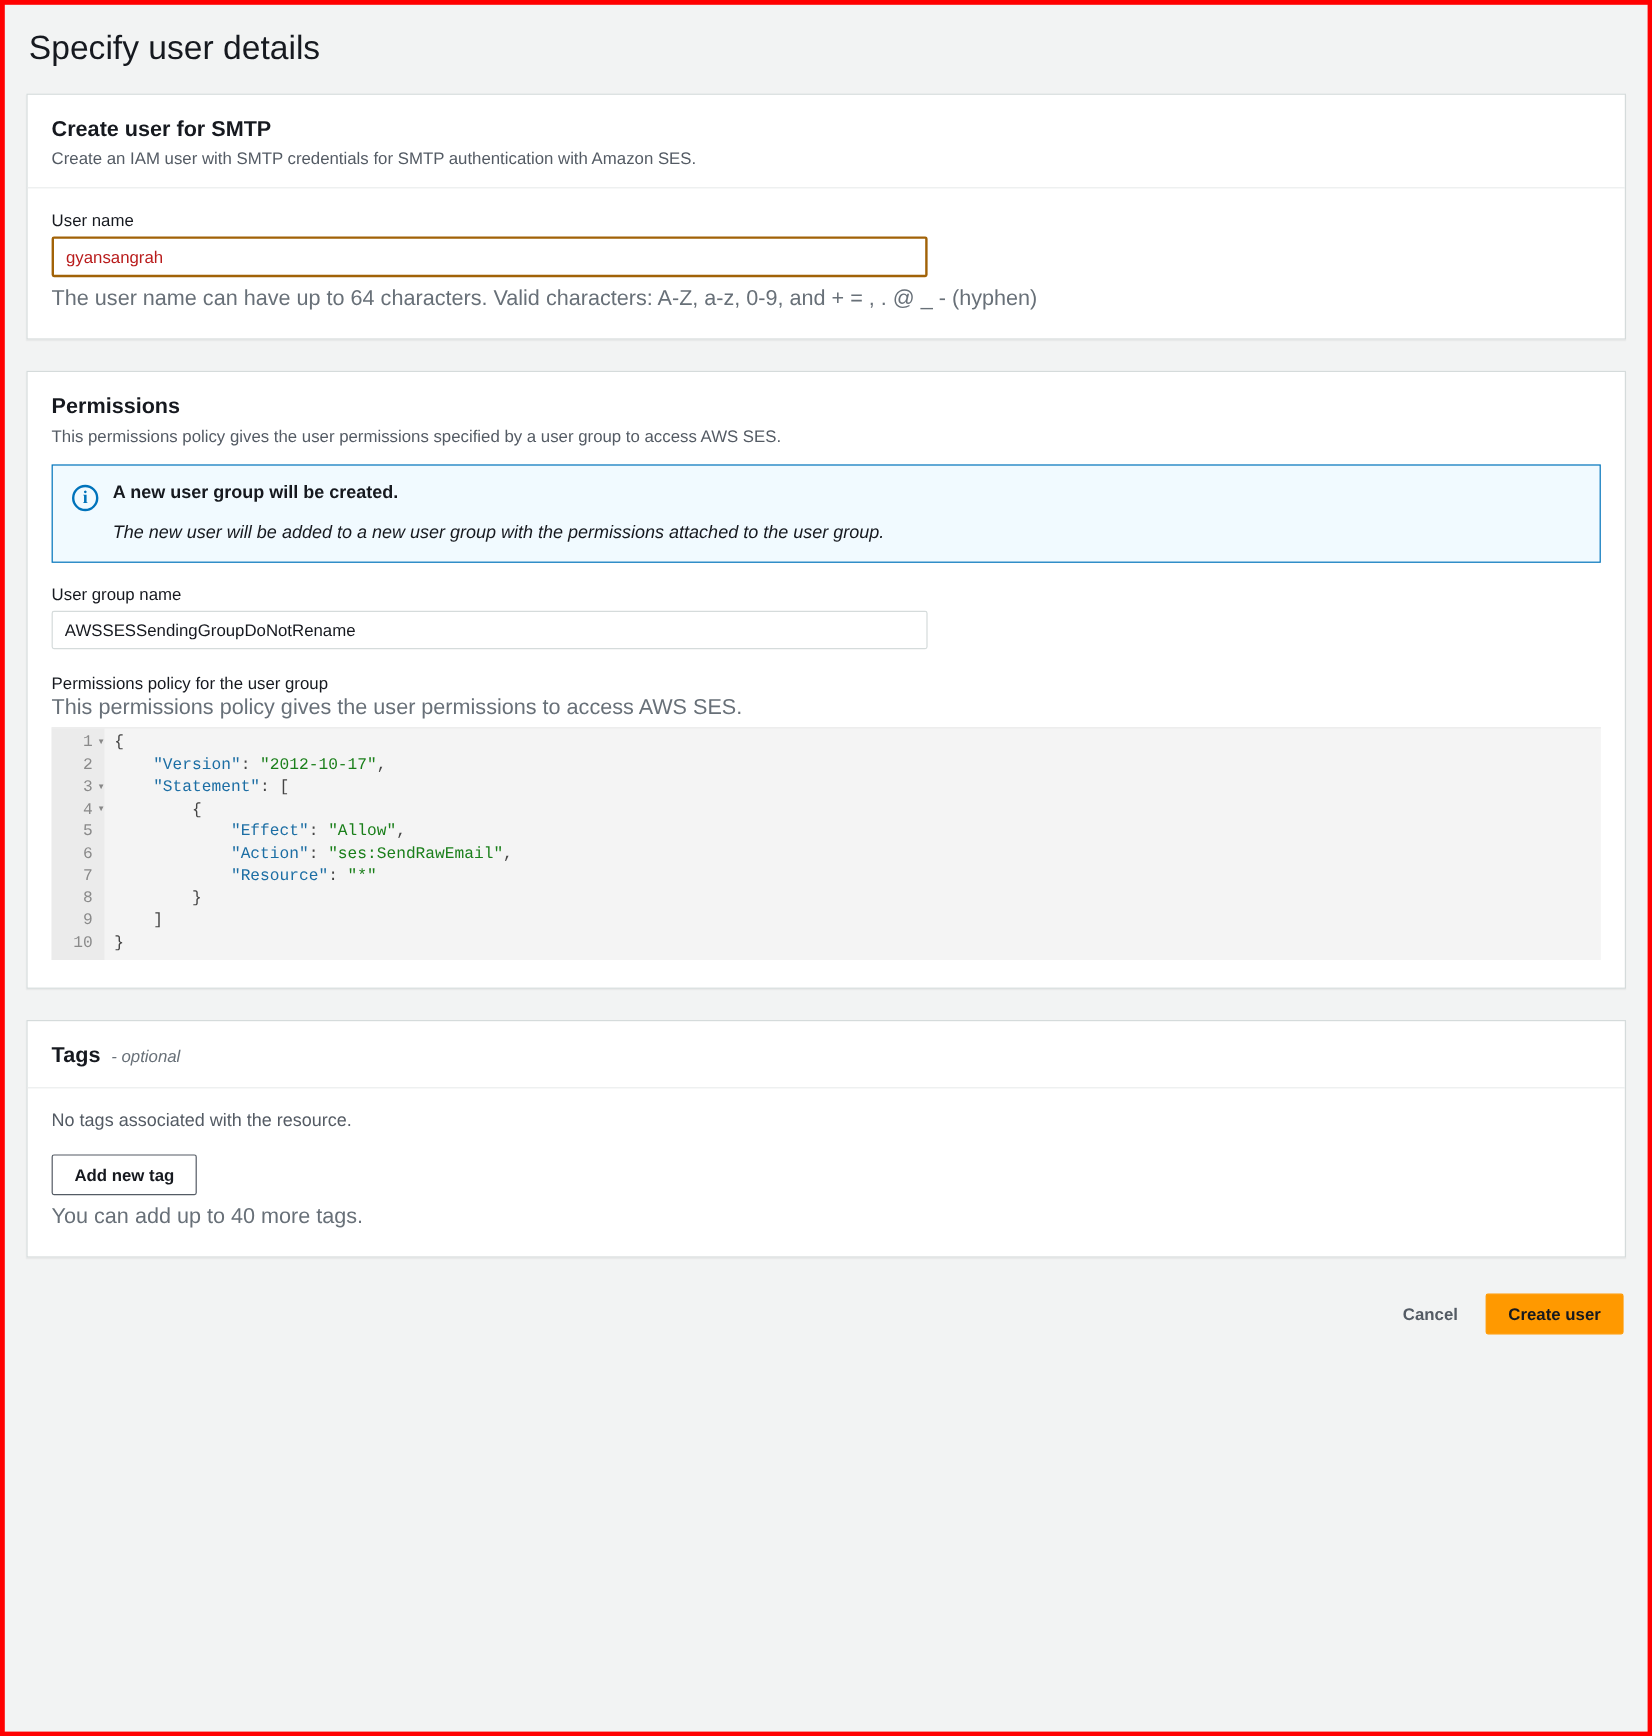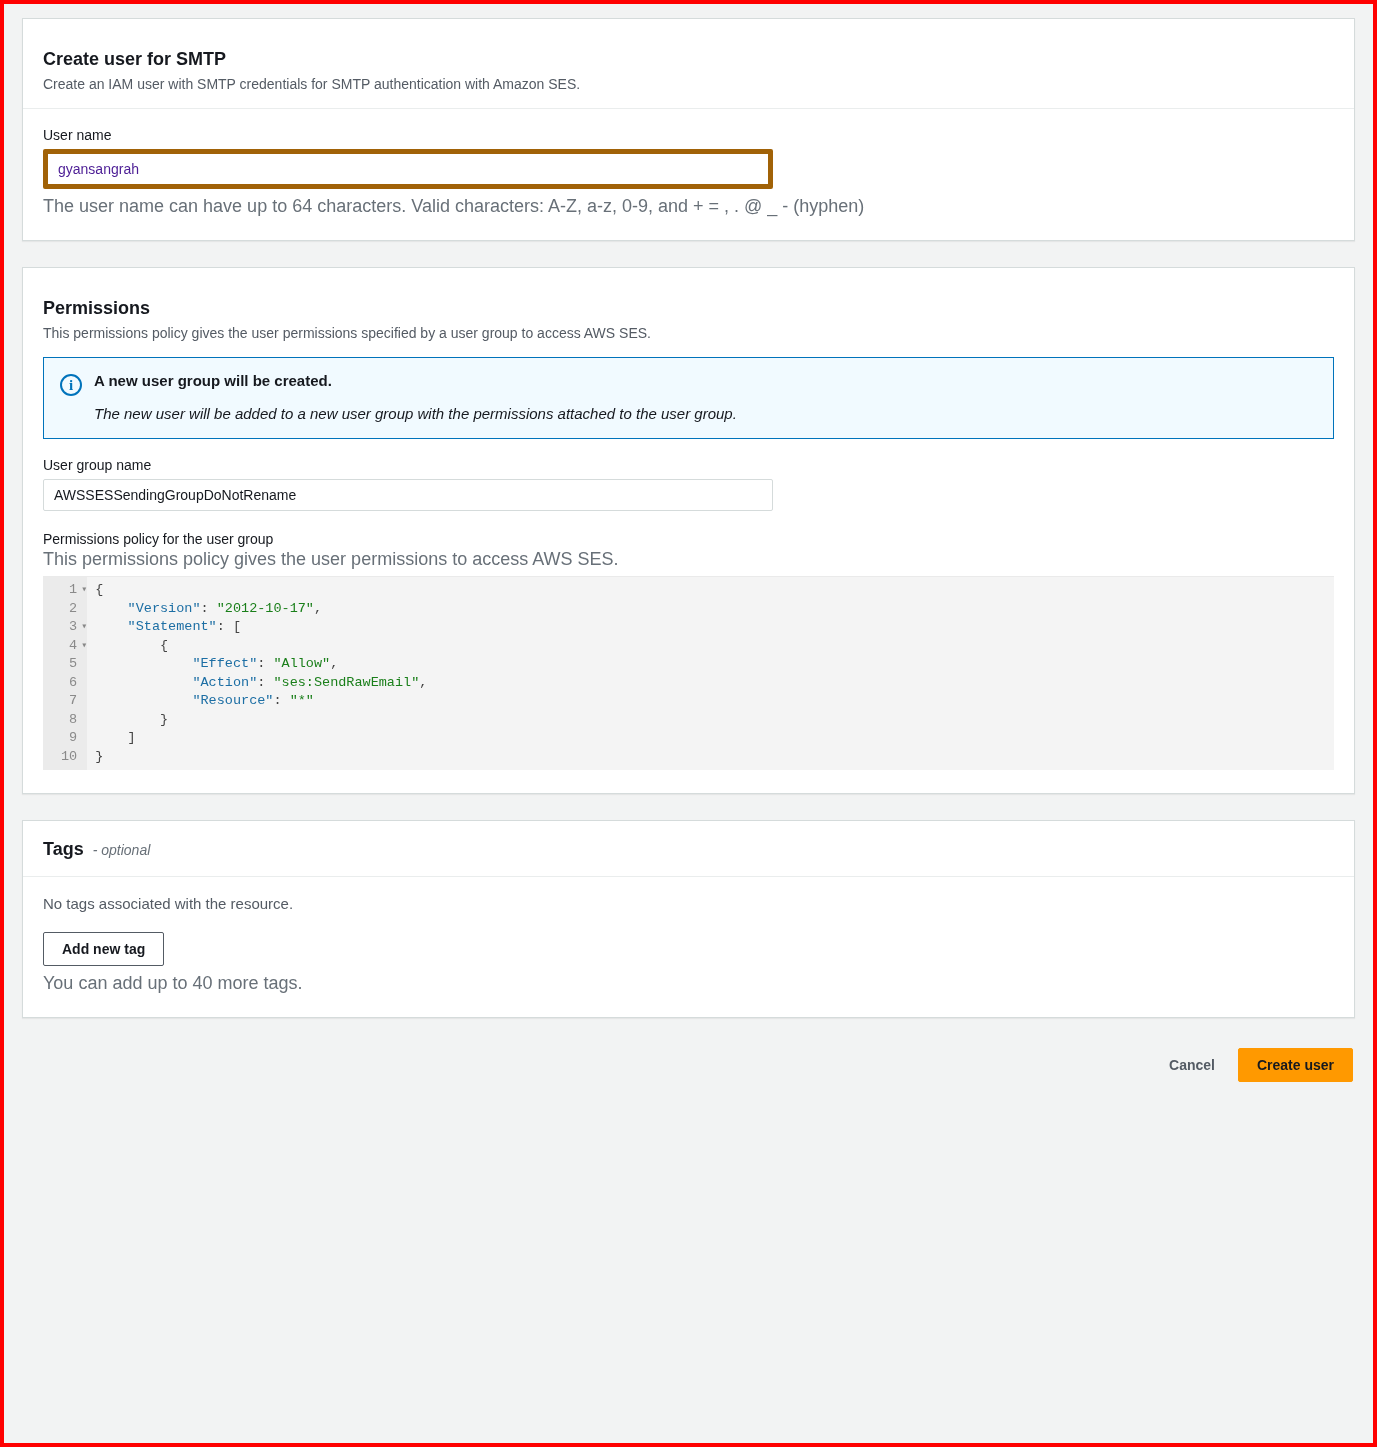--- a/index.html
+++ b/index.html
@@ -24,21 +24,21 @@
     background: #fff;
     border: 1px solid #d5dbdb;
     box-shadow: 0 1px 1px rgba(0,0,0,0.05);
     margin-bottom: 26px;
   }
   .panel-header {
     padding: 18px 20px 16px;
     border-bottom: 1px solid #eaeded;
   }
   .panel-header h2 {
-    margin: 12px 0 6px;
+    margin: 0 0 6px;
     font-size: 18px;
     font-weight: 700;
     color: #16191f;
   }
   .panel-header .desc {
     font-size: 14px;
     color: #545b64;
   }
   .panel-body {
     padding: 18px 20px 23px;
@@ -46,23 +46,23 @@
   .field-label {
     font-size: 14px;
     color: #16191f;
     margin-bottom: 6px;
   }
   .text-input {
     width: 72%;
     max-width: 730px;
     padding: 7px 10px;
     font-size: 14px;
-    border: 5px solid #a16207;
+    border: 2px solid #a16207;
     border-radius: 2px;
-    color: #4c1d95;
+    color: #b91c1c;
     background: #fff;
   }
   .text-input.readonly {
     border: 1px solid #d5dbdb;
     color: #16191f;
   }
   .hint {
     margin-top: 7px;
     font-size: 18px;
     color: #687078;
@@ -184,20 +184,21 @@
     padding: 4px 2px 2px;
   }
   .section-sub {
     margin-top: 20px;
   }
 </style>
 </head>
 <body>
 
 <div class="frame">
+  <div class="page-title">Specify user details</div>
 
   <div class="panel">
     <div class="panel-header">
       <h2>Create user for SMTP</h2>
       <div class="desc">Create an IAM user with SMTP credentials for SMTP authentication with Amazon SES.</div>
     </div>
     <div class="panel-body">
       <div class="field-label">User name</div>
       <input class="text-input" type="text" value="gyansangrah" style="">
       <div class="hint">The user name can have up to 64 characters. Valid characters: A-Z, a-z, 0-9, and + = , . @ _ - (hyphen)</div>

